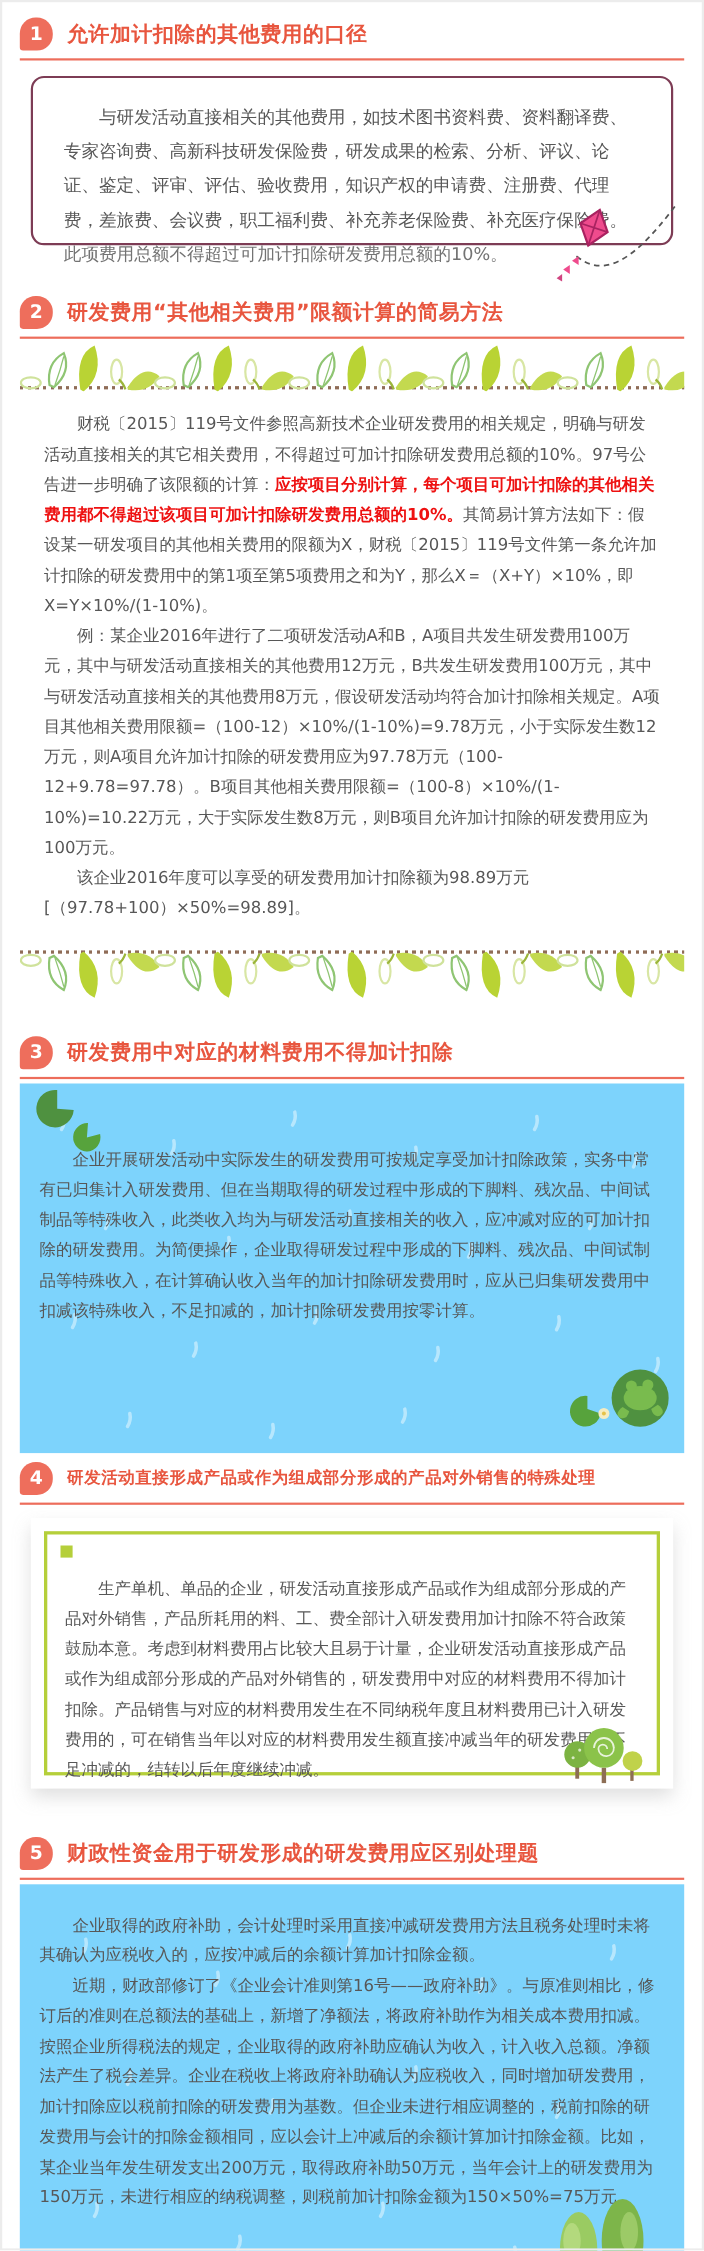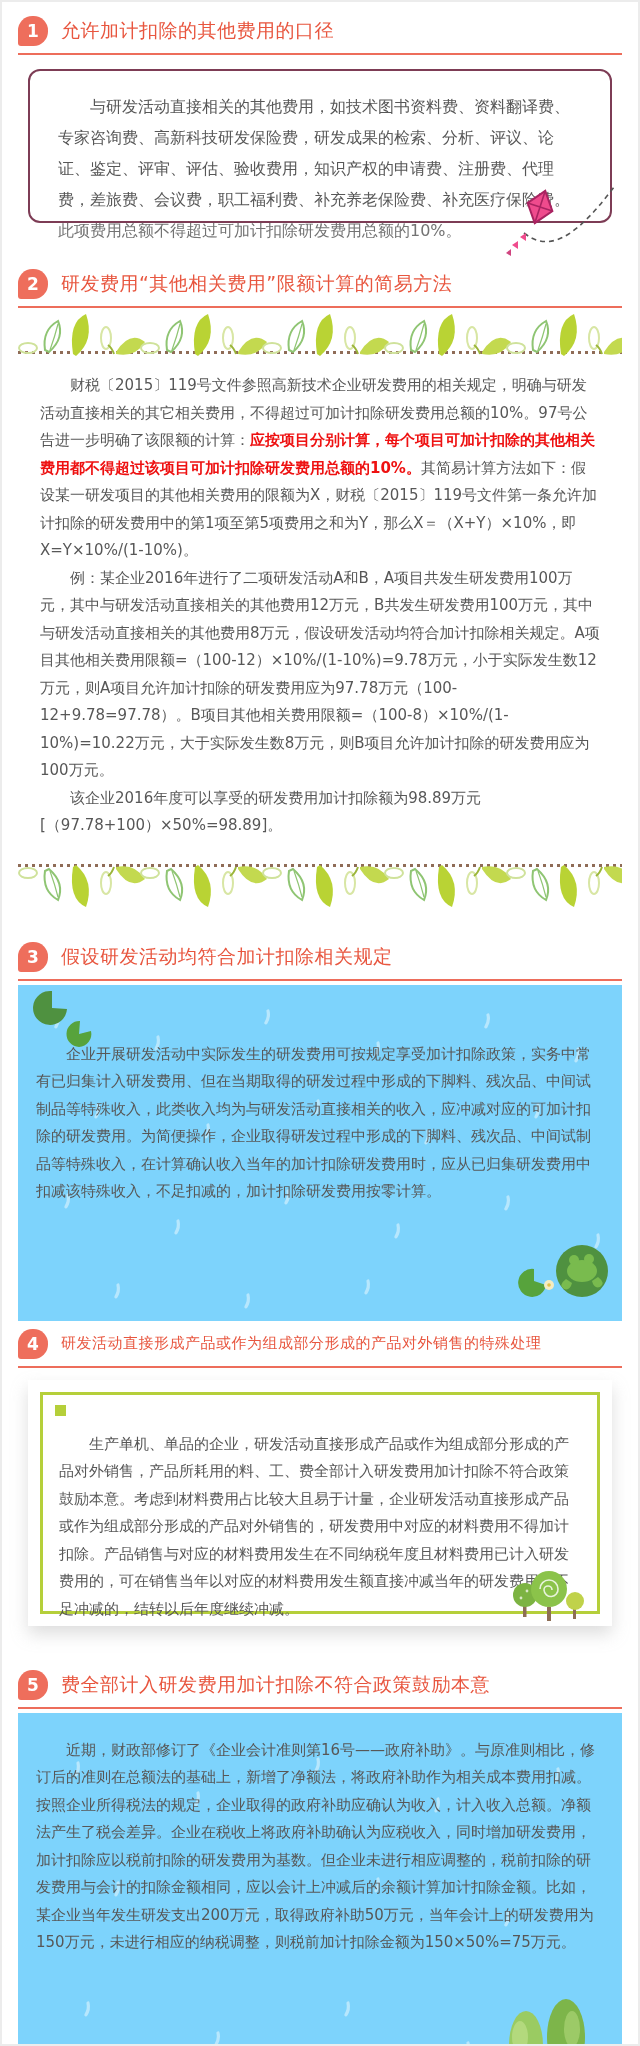--- a/index.html
+++ b/index.html
@@ -9,21 +9,21 @@
   }
   .frame{position:absolute;inset:0;border:2px solid #ececec;pointer-events:none;z-index:50;}
   .page{position:relative;width:640px;height:2046px;padding-top:16px;box-sizing:border-box;}
   .sec{margin:0 18px;position:relative;}
   .hdr{display:flex;align-items:center;height:30px;}
   .badge{
     width:30px;height:30px;flex:0 0 30px;background:#ee6e5c;color:#fff;
     border-radius:48% 48% 48% 10%;display:flex;align-items:center;justify-content:center;
     font-weight:bold;font-size:17px;
   }
-  .title{margin:0 0 0 13px;font-size:19px;font-weight:normal;color:#e8563f;letter-spacing:.5px;}
+  .title{margin:0 0 0 13px;font-size:19px;font-weight:bold;color:#e8563f;letter-spacing:.5px;}
   .title.small{font-size:15px;text-align:right;}
   .rule{height:2px;background:#ed6d5b;margin-top:7px;}
 
   
   .box1{
     margin:14px 10px 0 10px;border:2px solid #7d3c55;border-radius:12px;
     padding:20px 28px;height:110px;position:relative;background:#fff;
     font-size:16px;line-height:31px;color:#575757;
   }
   .box1 p{margin:0;text-indent:2em;}
@@ -142,21 +142,21 @@
           <use href="#lfC" x="244"></use>
           <use href="#lfC" x="366"></use>
           <use href="#lfC" x="488"></use>
       </svg>
     </div>
   </section>
 
   <section class="sec sec3">
     <div class="hdr">
       <span class="badge">3</span>
-      <h2 class="title">假设研发活动均符合加计扣除相关规定</h2>
+      <h2 class="title">研发费用中对应的材料费用不得加计扣除</h2>
     </div>
     <div class="rule"></div>
     <div class="beige box3">
       <svg class="rain" viewBox="0 0 604 336" preserveAspectRatio="none">
         <defs>
             <path id="drop" d="M0 0 Q2.5 6 0 12" stroke="#ffffff" stroke-width="3.2" fill="none" stroke-linecap="round" opacity="0.45"></path>
           </defs>
         <use href="#drop" transform="translate(40,30) rotate(10)"></use>
           <use href="#drop" transform="translate(140,52) rotate(10)"></use>
           <use href="#drop" transform="translate(250,26) rotate(10)"></use>
@@ -220,39 +220,40 @@
           <circle cx="24" cy="24" r="1.4" fill="#fff" opacity=".7"></circle>
             <circle cx="18" cy="31" r="1.4" fill="#fff" opacity=".7"></circle>
         </svg>
       </div>
     </div>
   </section>
 
   <section class="sec sec5">
     <div class="hdr">
       <span class="badge">5</span>
-      <h2 class="title">费全部计入研发费用加计扣除不符合政策鼓励本意</h2>
+      <h2 class="title">财政性资金用于研发形成的研发费用应区别处理题</h2>
     </div>
     <div class="rule"></div>
     <div class="beige box5">
       <svg class="rain" viewBox="0 0 604 396" preserveAspectRatio="none">
         <use href="#drop" transform="translate(60,50) rotate(10)"></use>
           <use href="#drop" transform="translate(180,80) rotate(10)"></use>
           <use href="#drop" transform="translate(300,46) rotate(10)"></use>
           <use href="#drop" transform="translate(420,86) rotate(10)"></use>
           <use href="#drop" transform="translate(540,56) rotate(10)"></use>
         <use href="#drop" transform="translate(100,170) rotate(10)"></use>
           <use href="#drop" transform="translate(230,196) rotate(10)"></use>
           <use href="#drop" transform="translate(360,166) rotate(10)"></use>
           <use href="#drop" transform="translate(490,200) rotate(10)"></use>
         <use href="#drop" transform="translate(70,290) rotate(10)"></use>
           <use href="#drop" transform="translate(200,320) rotate(10)"></use>
           <use href="#drop" transform="translate(330,290) rotate(10)"></use>
           <use href="#drop" transform="translate(450,330) rotate(10)"></use>
       </svg>
+      <p><span>企业取得的政府补助，会计处理时采用直接冲减研发费用方法且税务处理时未将其确认为应税收入的，应按冲减后的余额计算加计扣除金额。</span></p>
       <p><span>近期，财政部修订了《企业会计准则第16号——政府补助》。与原准则相比，修订后的准则在总额法的基础上，新增了净额法，将政府补助作为相关成本费用扣减。按照企业所得税法的规定，企业取得的政府补助应确认为收入，计入收入总额。净额法产生了税会差异。企业在税收上将政府补助确认为应税收入，同时增加研发费用，加计扣除应以税前扣除的研发费用为基数。但企业未进行相应调整的，税前扣除的研发费用与会计的扣除金额相同，应以会计上冲减后的余额计算加计扣除金额。比如，某企业当年发生研发支出200万元，取得政府补助50万元，当年会计上的研发费用为150万元，未进行相应的纳税调整，则税前加计扣除金额为150×50%=75万元。</span></p>
       <svg class="wtrees" viewBox="0 0 120 110">
         <ellipse cx="22" cy="84" rx="12" ry="18" fill="#cfe0ab" opacity=".9"></ellipse>
         <rect x="20.5" y="92" width="3" height="16" fill="#9b7b5a"></rect>
         <ellipse cx="52" cy="52" rx="17" ry="34" fill="#9acb62"></ellipse>
         <ellipse cx="46" cy="44" rx="8" ry="16" fill="#b9dc85" opacity=".8"></ellipse>
         <rect x="50" y="80" width="4" height="28" fill="#8a6a4d"></rect>
         <ellipse cx="92" cy="44" rx="19" ry="38" fill="#7db54a"></ellipse>
         <ellipse cx="98" cy="36" rx="8" ry="18" fill="#a4d06e" opacity=".8"></ellipse>
         <rect x="90" y="78" width="4.5" height="30" fill="#8a6a4d"></rect>

